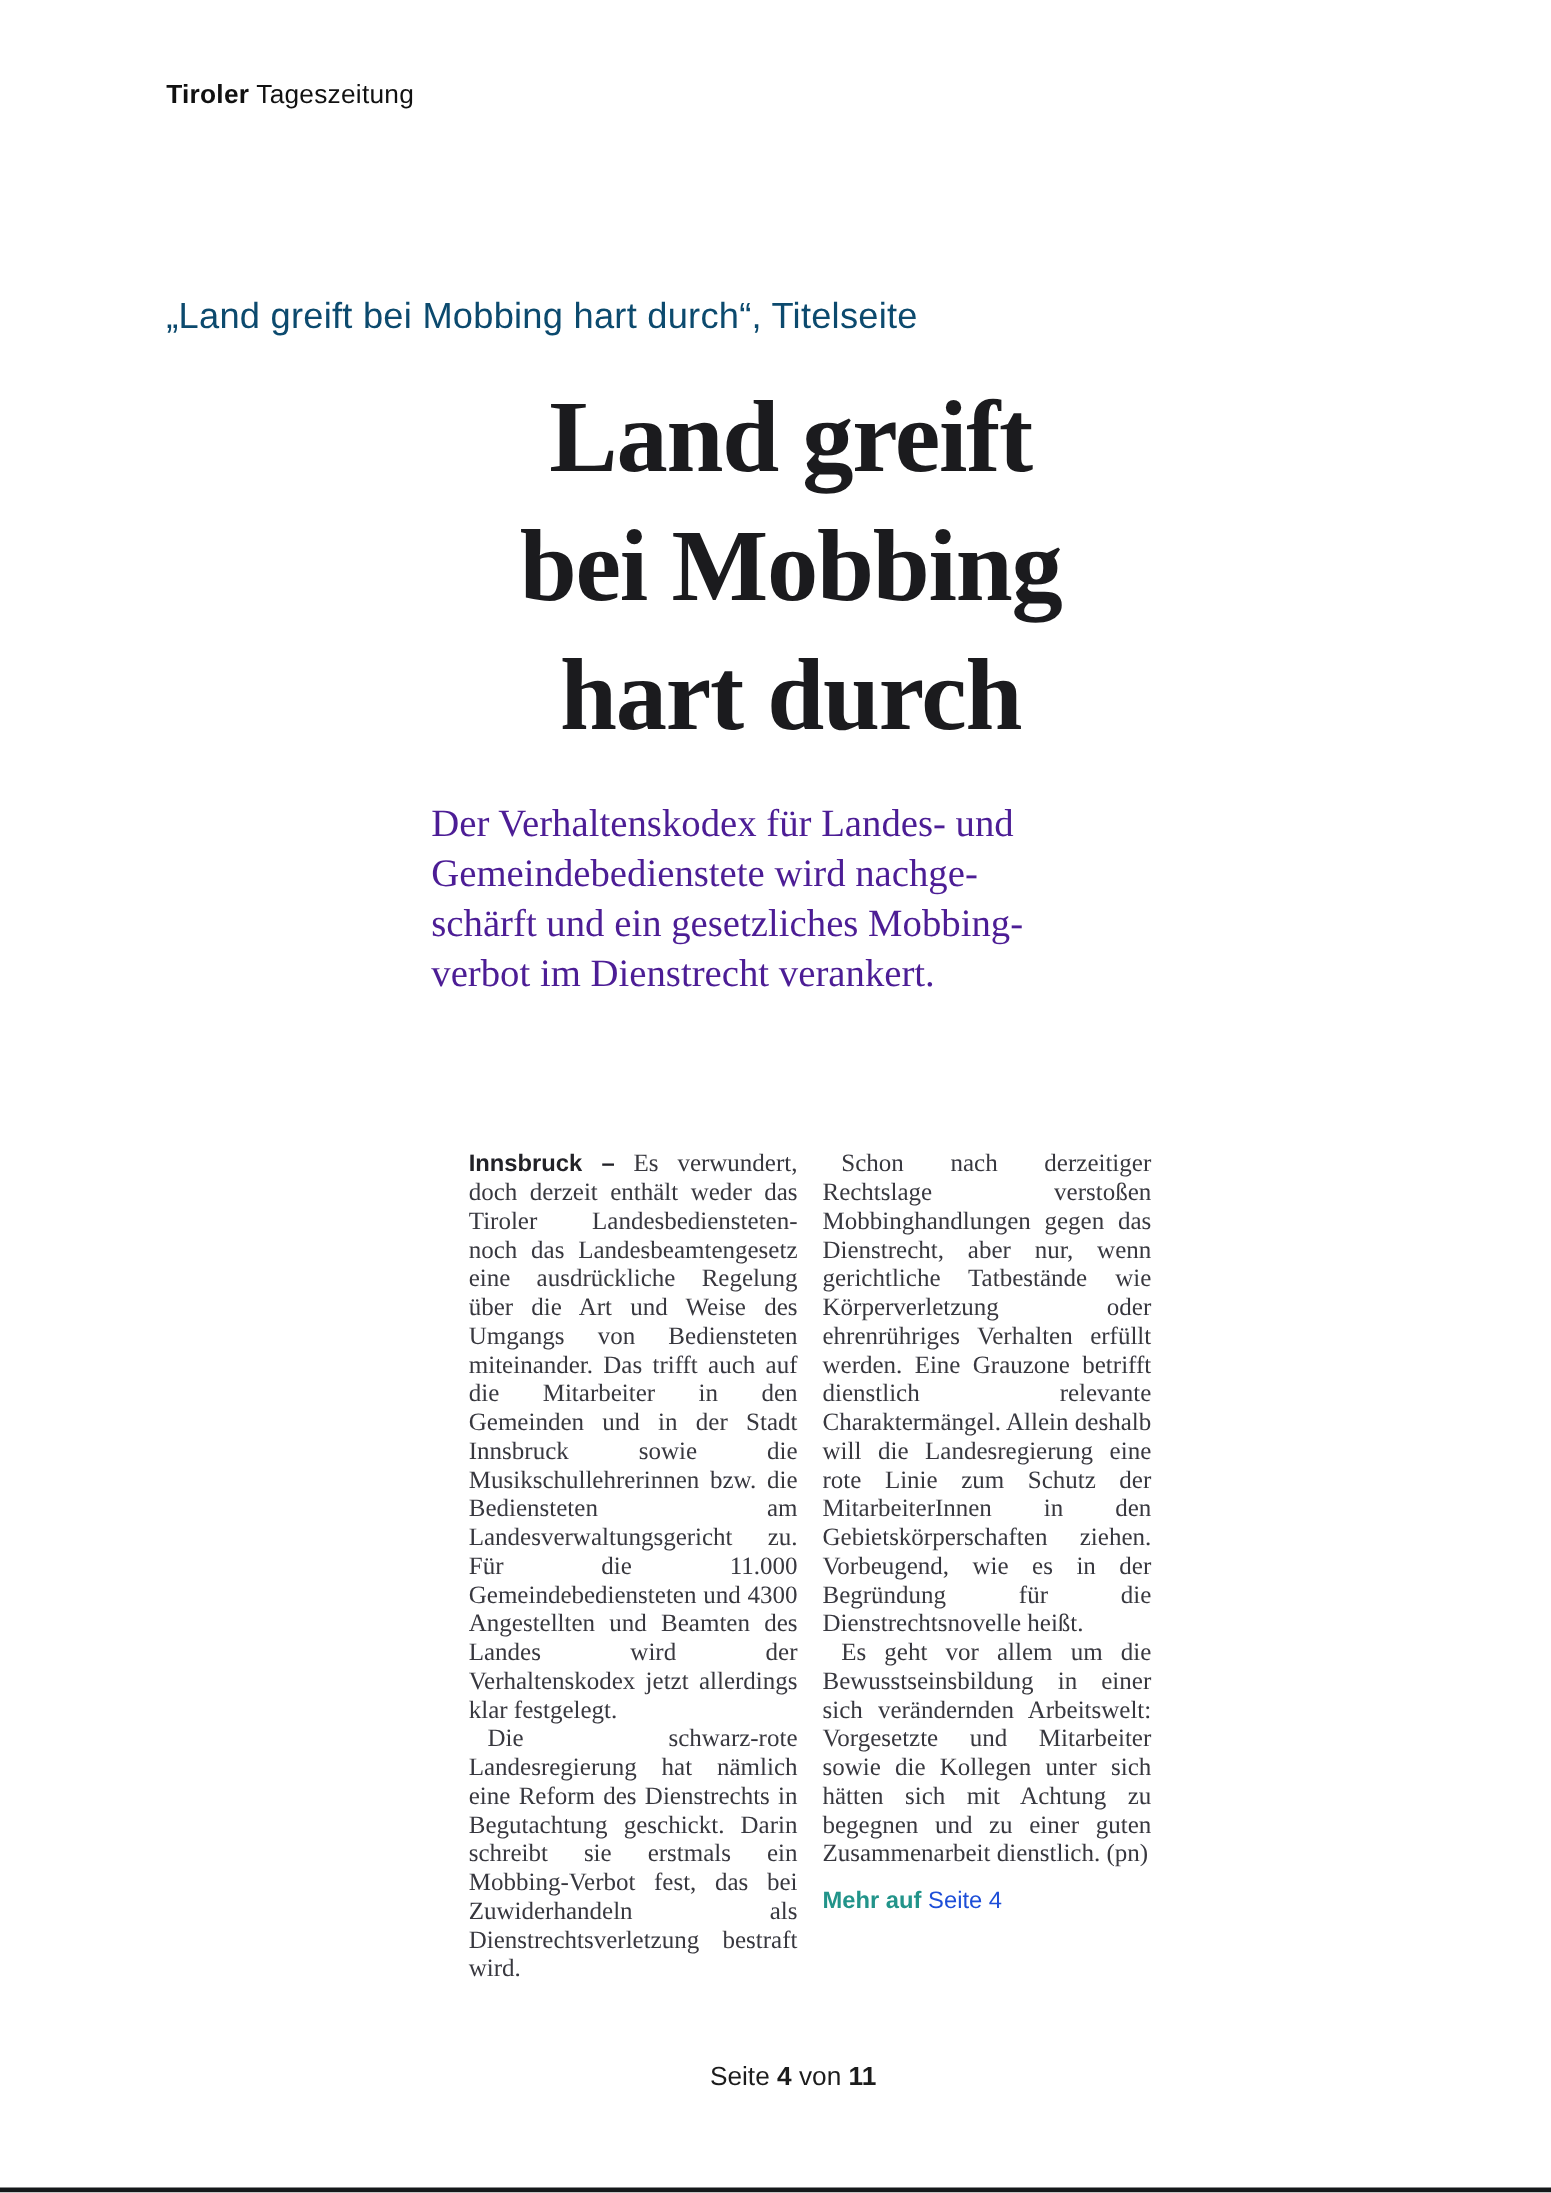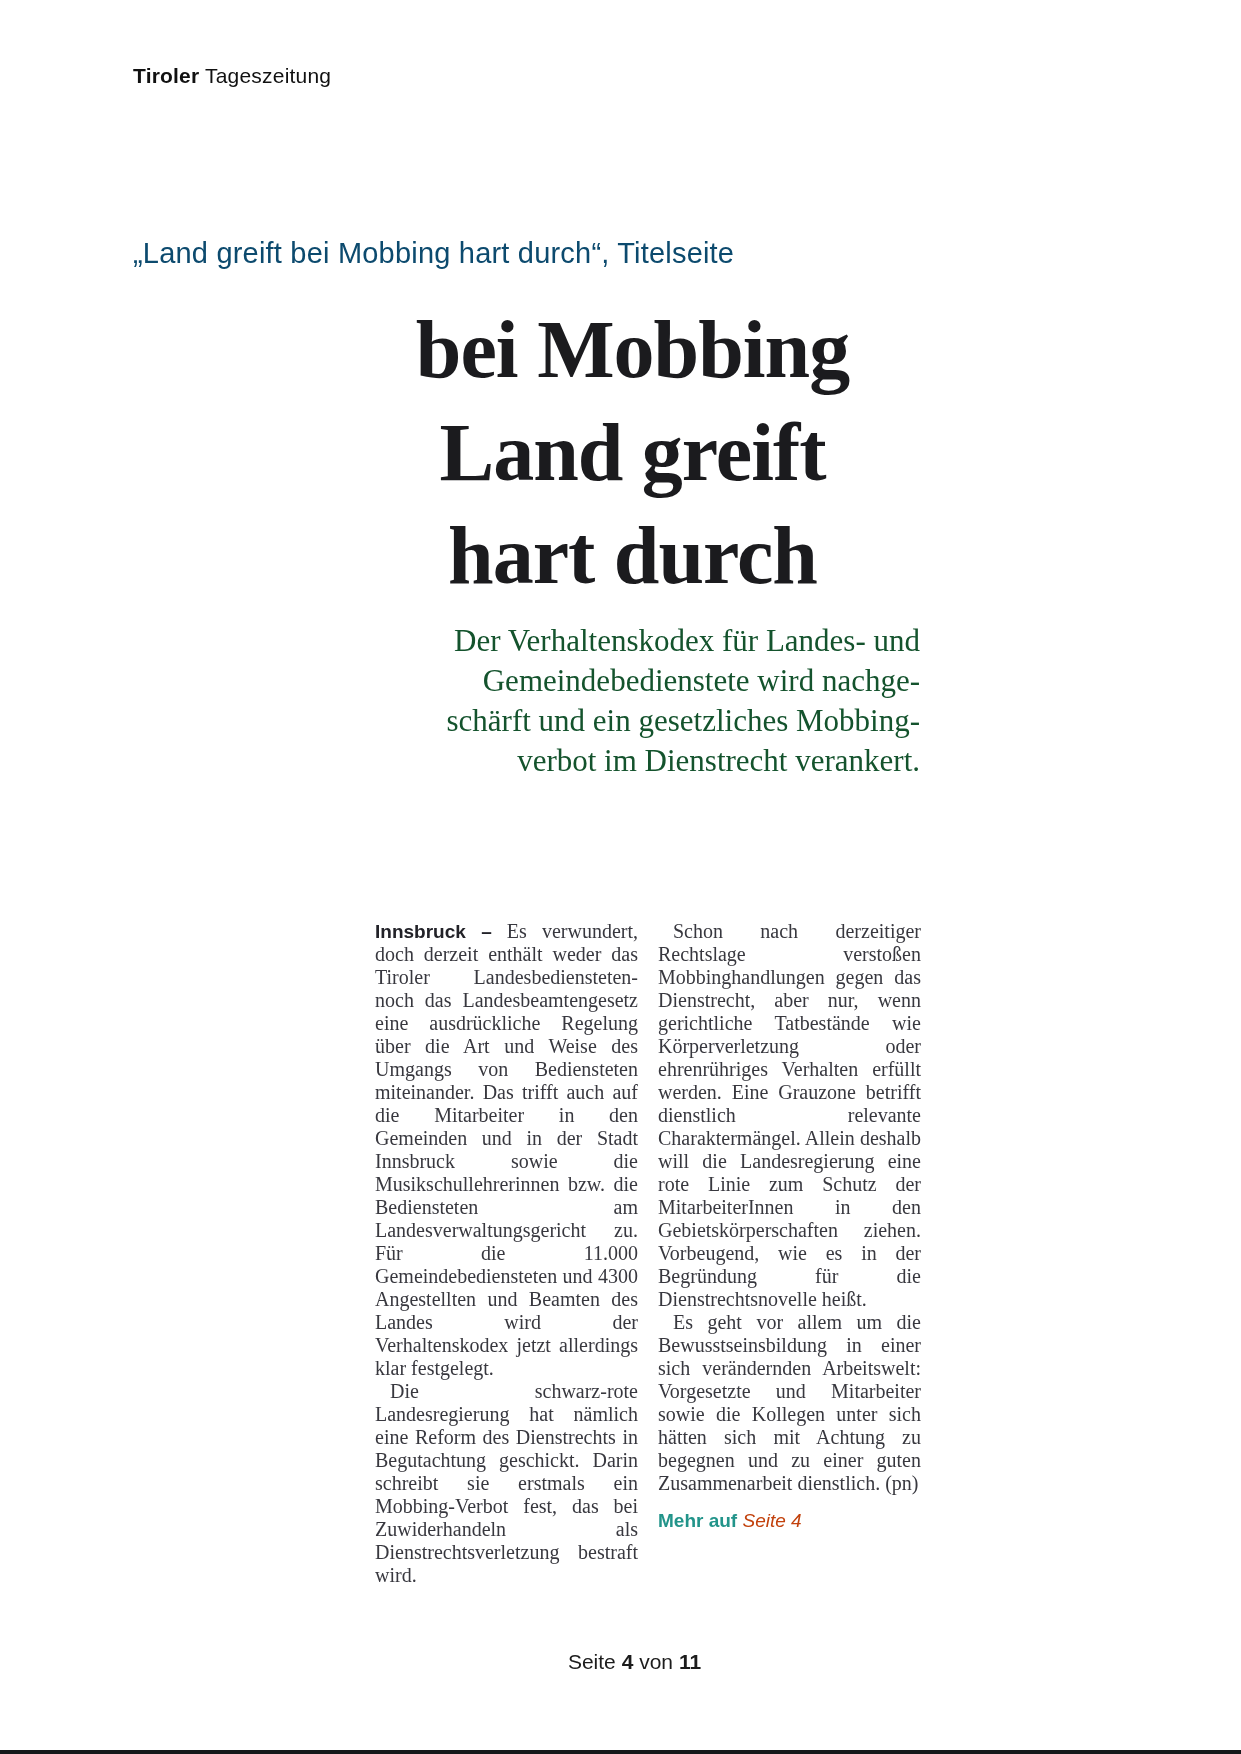--- a/index.html
+++ b/index.html
@@ -28,26 +28,26 @@
   .headline{
     font-family:"Liberation Serif", serif;
     font-weight:700;
     font-size:82px;
     line-height:103px;
     text-align:center;
     color:#1b1b1e;
     letter-spacing:-1px;
   }
   .subheadline{
-    margin-top:14px;
+    margin-top:32px;
     font-family:"Liberation Serif", serif;
     font-size:31px;
     line-height:40px;
-    text-align:right;
-    color:#14532d;
+    text-align:left;
+    color:#4c1d95;
   }
   .columns{
     position:absolute;left:375px;top:876px;width:546px;
     display:flex;gap:20px;
     font-family:"Liberation Serif", serif;
     font-size:20px;
     line-height:23px;
     text-align:justify;
     color:#38383f;
   }
@@ -61,43 +61,43 @@
     color:#222228;
   }
   .byline{}
   .more-line{
     margin-top:14px;
     font-family:"Liberation Sans", sans-serif;
     font-size:19px;
     text-align:left;
   }
   .more-label{font-weight:700;}
-  .more-target{font-style:italic;color:#c2410c;}
+  .more-target{color:#1d4ed8;}
   .page-footer{
     position:absolute;left:0;top:1650px;width:100%;
     text-align:center;
     font-size:21px;color:#1c1c1c;padding-left:14px;
   }
   .page-footer b{font-weight:700;}
   .bottom-edge{
     position:absolute;left:0;bottom:0;width:100%;height:4px;
     background:#15181a;
   }
 </style>
 </head>
 <body>
 
 <div class="brand"><b>Tiroler</b><span> Tageszeitung</span></div>
 
 <div class="doc-title">„Land greift bei Mobbing hart durch“, Titelseite</div>
 
 <div class="article">
   <div class="headline">
+    <div>Land greift</div>
     <div>bei Mobbing</div>
-    <div>Land greift</div>
     <div>hart durch</div>
   </div>
   <div class="subheadline">
     <div>Der Verhaltenskodex für Landes- und</div>
     <div>Gemeindebedienstete wird nachge-</div>
     <div>schärft und ein gesetzliches Mobbing-</div>
     <div>verbot im Dienstrecht verankert.</div>
   </div>
 </div>
 

